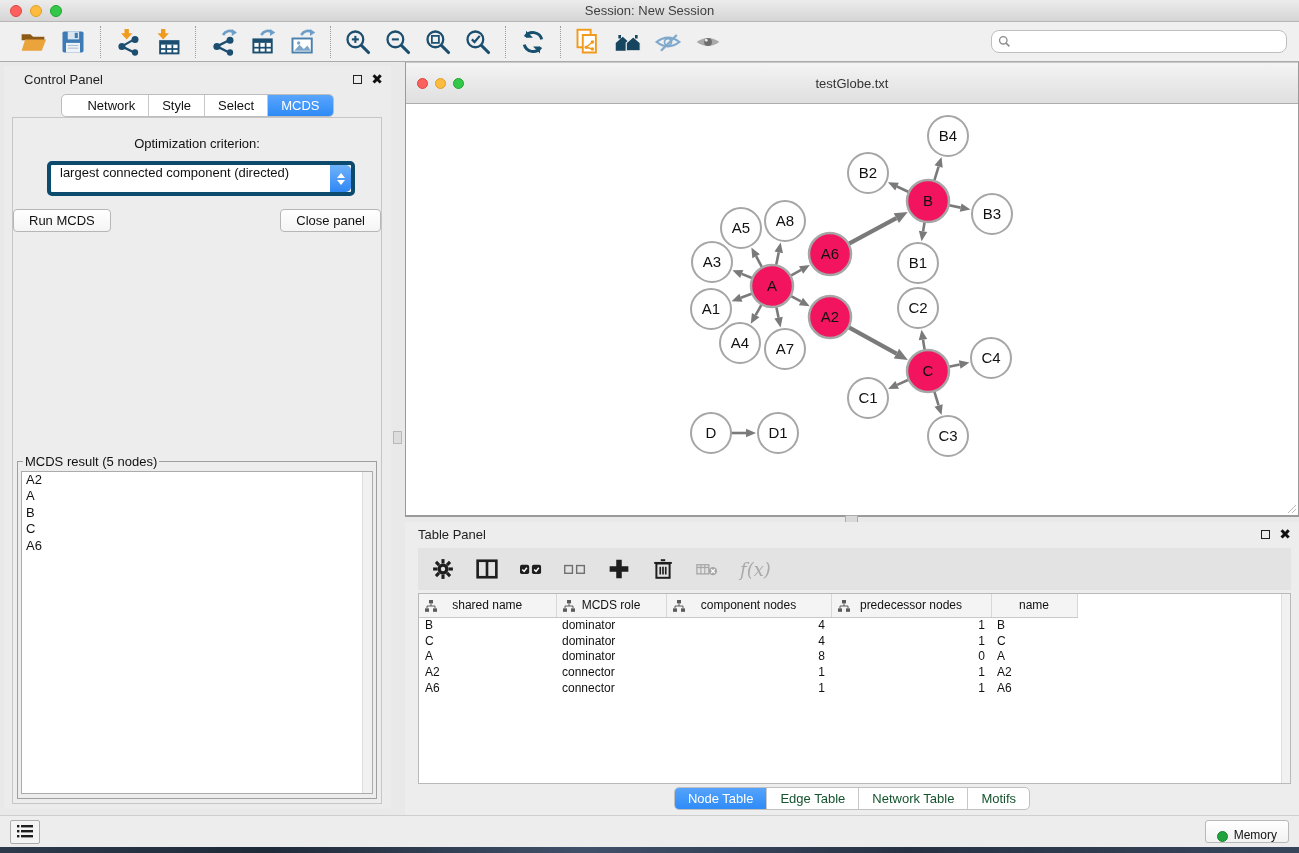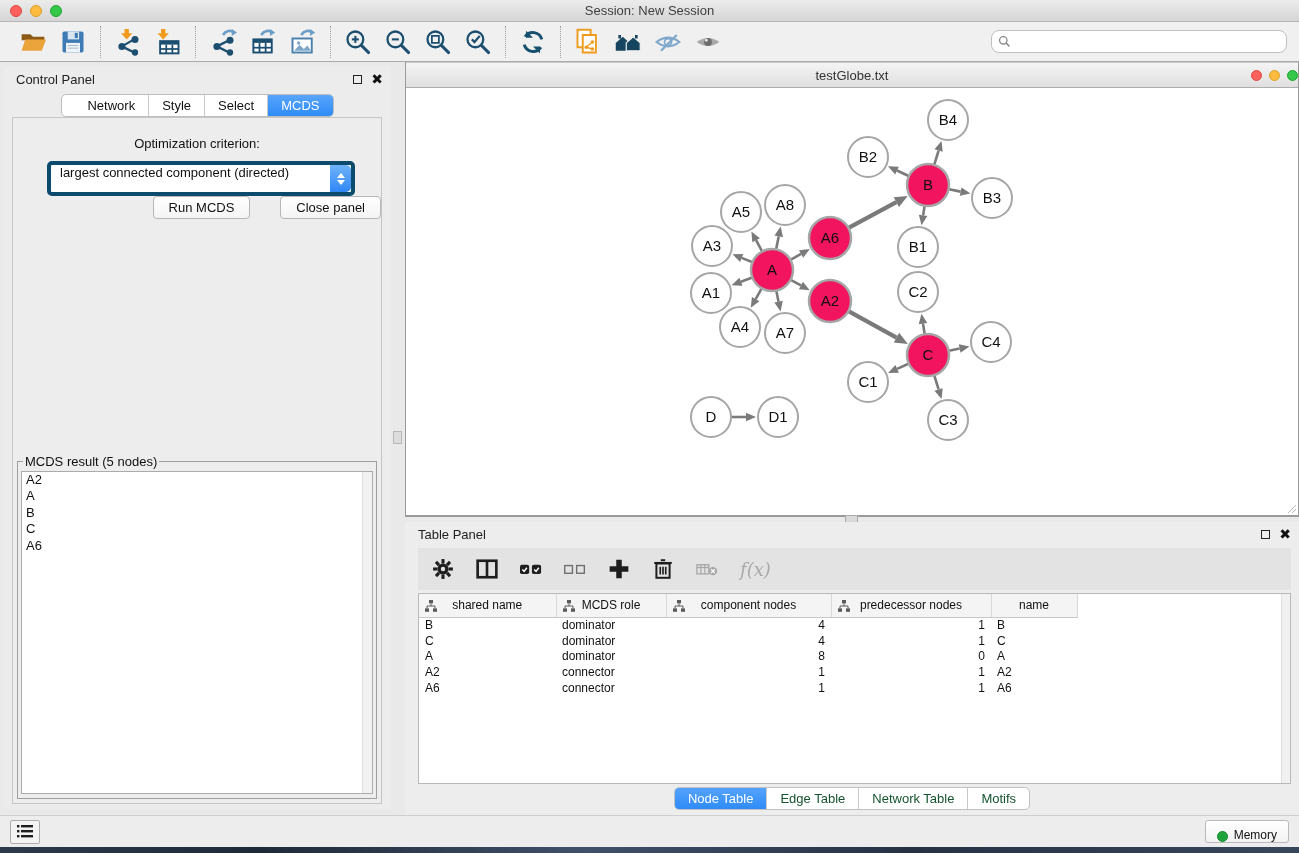--- a/index.html
+++ b/index.html
@@ -28,56 +28,56 @@
     border:1px solid #BFBFBF; border-radius:8px; display:flex; align-items:center; padding:0 6px; }
   .search-wrap svg { width:13px; height:13px; flex:none; }
   .search-wrap input { border:none; outline:none; flex:1; height:19px; font-size:12px; background:transparent; margin-left:4px; }
 
   
   .main { flex:1; display:flex; min-height:0; }
 
   
   .control-panel { width:387px; flex:none; background:#ECECEC; position:relative; margin:4px 0 6px 4px; }
   .cp-header { position:absolute; top:2px; left:0; right:0; height:22px; display:flex; align-items:center; }
-  .cp-title { font-size:13px; color:#222; margin-left:12px; }
+  .cp-title { font-size:13px; color:#222; margin-left:20px; }
   .panel-btns { margin-left:auto; display:flex; align-items:center; gap:9px; margin-right:8px; }
   .float-sq { width:9px; height:9px; border:1.5px solid #222; display:inline-block; }
   .close-x { font-size:14px; font-weight:bold; color:#111; line-height:10px; }
   .cp-tabs { position:absolute; top:28px; left:0; right:0; display:flex; justify-content:center; z-index:3; }
   .seg { display:flex; background:#fff; border:1px solid #BDBDBD; border-radius:5px; overflow:hidden;padding-left:12px; }
   .seg .tab { padding:3px 13px; font-size:13px; color:#111; border-right:1px solid #C9C9C9; cursor:default; }
   .seg .tab:last-child { border-right:none; }
   .seg .tab.selected { background:linear-gradient(#59A5FC,#2E8BF7); color:#fff; }
   .tab-content { position:absolute; left:8px; right:9px; top:51px; bottom:5px; border:1px solid #C6C6C6; background:#EDEDED; }
   .opt-label { text-align:center; margin-top:18px; font-size:13px; color:#111; }
   .dropdown { position:relative; margin:10px 26px 0 34px; height:35px; background:#fff; border:4px solid #0c4a6e;
     border-radius:5px; display:flex; }
   .dropdown .dd-text { font-size:13px; color:#111; padding-left:9px; white-space:nowrap; overflow:hidden; }
   .dd-stepper { position:absolute; right:0px; top:0px; bottom:0px; width:21px; border-radius:0 5px 5px 0;
     background:linear-gradient(#6FB2F9,#2F87F5); display:flex; flex-direction:column; align-items:center; justify-content:center; gap:2px; }
   .dd-up { width:0;height:0;border-left:4px solid transparent;border-right:4px solid transparent;border-bottom:5px solid #fff; }
   .dd-down { width:0;height:0;border-left:4px solid transparent;border-right:4px solid transparent;border-top:5px solid #fff; }
-  .btn-row { display:flex; justify-content:flex-end; gap:30px; margin-top:0; }
+  .btn-row { display:flex; justify-content:space-between; gap:30px; margin-top:13px; }
   .mac-btn { background:linear-gradient(#FFFFFF,#F4F4F4); border:1px solid #B6B6B6; border-radius:4px;
     font-size:13px; color:#111; padding:3px 15px; cursor:default; }
   fieldset.result { position:absolute; left:4px; right:4px; top:336px; bottom:4px; border:1px solid #9F9F9F; padding:2px 3px 4px 3px; }
   fieldset.result legend { font-size:13px; color:#111; padding:0 2px; margin-left:2px; }
   .list-box { width:100%; height:100%; background:#fff; border:1px solid #ABABAB; position:relative; overflow:hidden; }
   .result-item { font-size:13px; color:#111; line-height:16.4px; padding-left:4px; }
   .scroll-track { position:absolute; right:0; top:0; bottom:0; width:10px; background:#F1F1F1; border-left:1px solid #DEDEDE; }
 
   
   .v-divider { width:14px; flex:none; position:relative; }
   .v-divider .handle { position:absolute; left:2px; top:369px; width:9px; height:13px; background:#DCDCDC; border:1px solid #B8B8B8; }
 
   
   .right-col { flex:1; display:flex; flex-direction:column; min-width:0; }
   .network-window { height:455px; flex:none; display:flex; flex-direction:column; border-left:1px solid #9A9A9A; border-right:1px solid #9A9A9A; }
-  .net-titlebar { height:26px; background:linear-gradient(#F4F4F4,#DFDFDF); border-bottom:1px solid #ADADAD;
-    display:flex; align-items:center; position:relative; flex:none; border-top:1px solid #C9C9C9;justify-content:flex-end;}
+  .net-titlebar { height:42px; background:linear-gradient(#F4F4F4,#DFDFDF); border-bottom:1px solid #ADADAD;
+    display:flex; align-items:center; position:relative; flex:none; border-top:1px solid #C9C9C9;}
   .net-titlebar .lights { margin-left:11px; gap:7px; }
   .net-titlebar .light { width:11px; height:11px; }
   .net-title { position:absolute; left:0; right:0; text-align:center; font-size:13px; color:#333; }
   .net-canvas { flex:1; background:#fff; position:relative; border-bottom:2px solid #9A9A9A; }
   .net-canvas svg.graph { position:absolute; inset:0; }
   .node-label { font-size:15px; fill:#111; font-family:"Liberation Sans","DejaVu Sans",sans-serif; }
   .resize-grip { position:absolute; right:1px; bottom:1px; }
 
   
   .h-divider { height:5px; flex:none; position:relative; background:#E9E9E9; }

